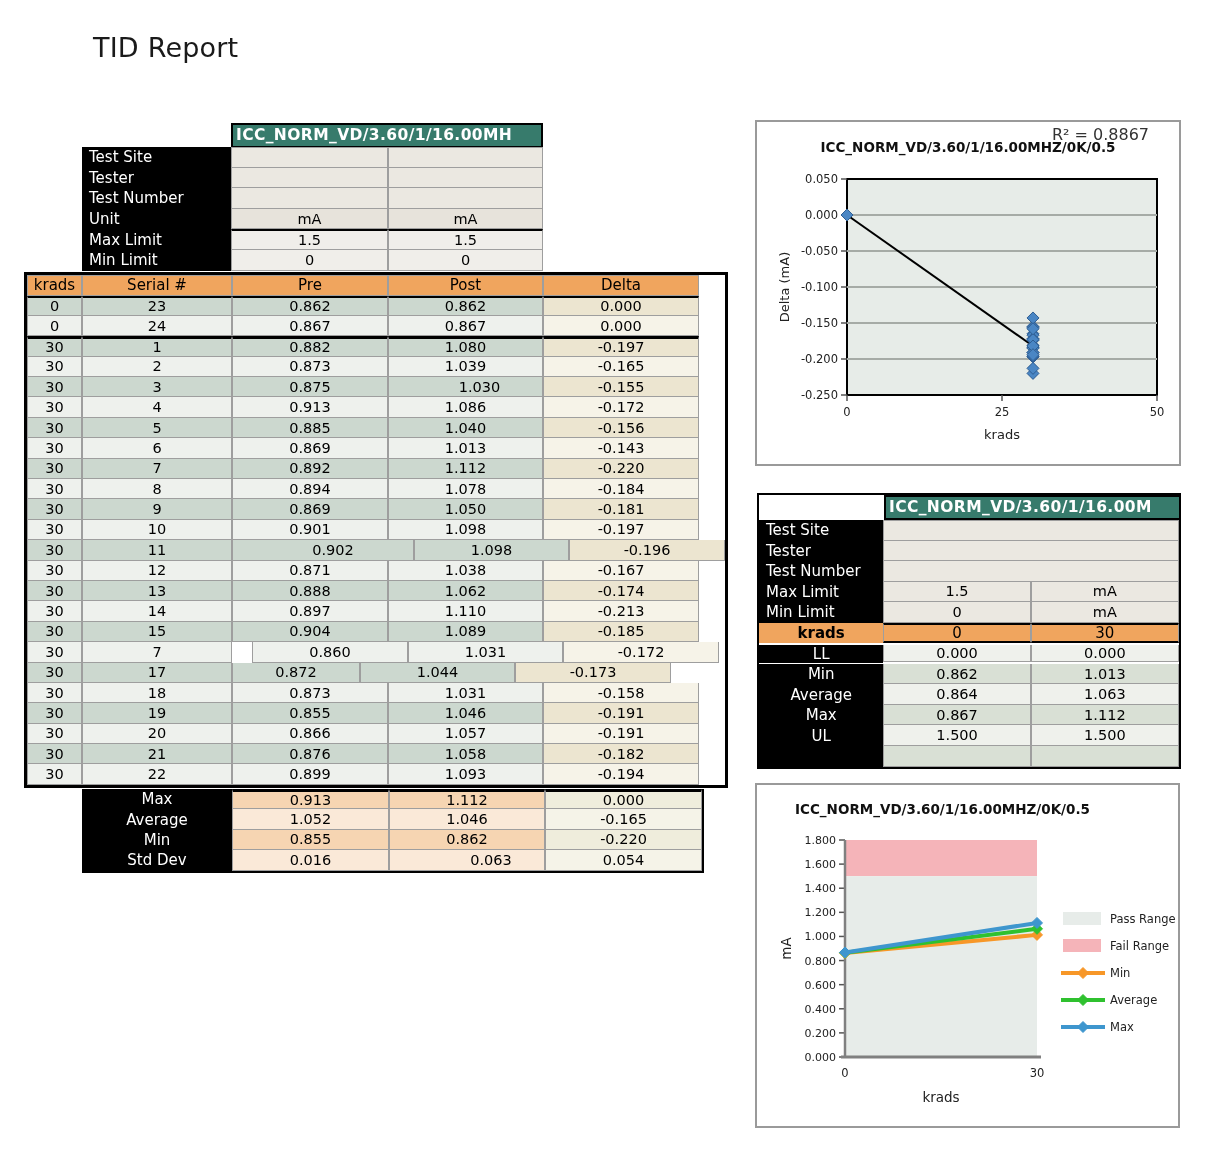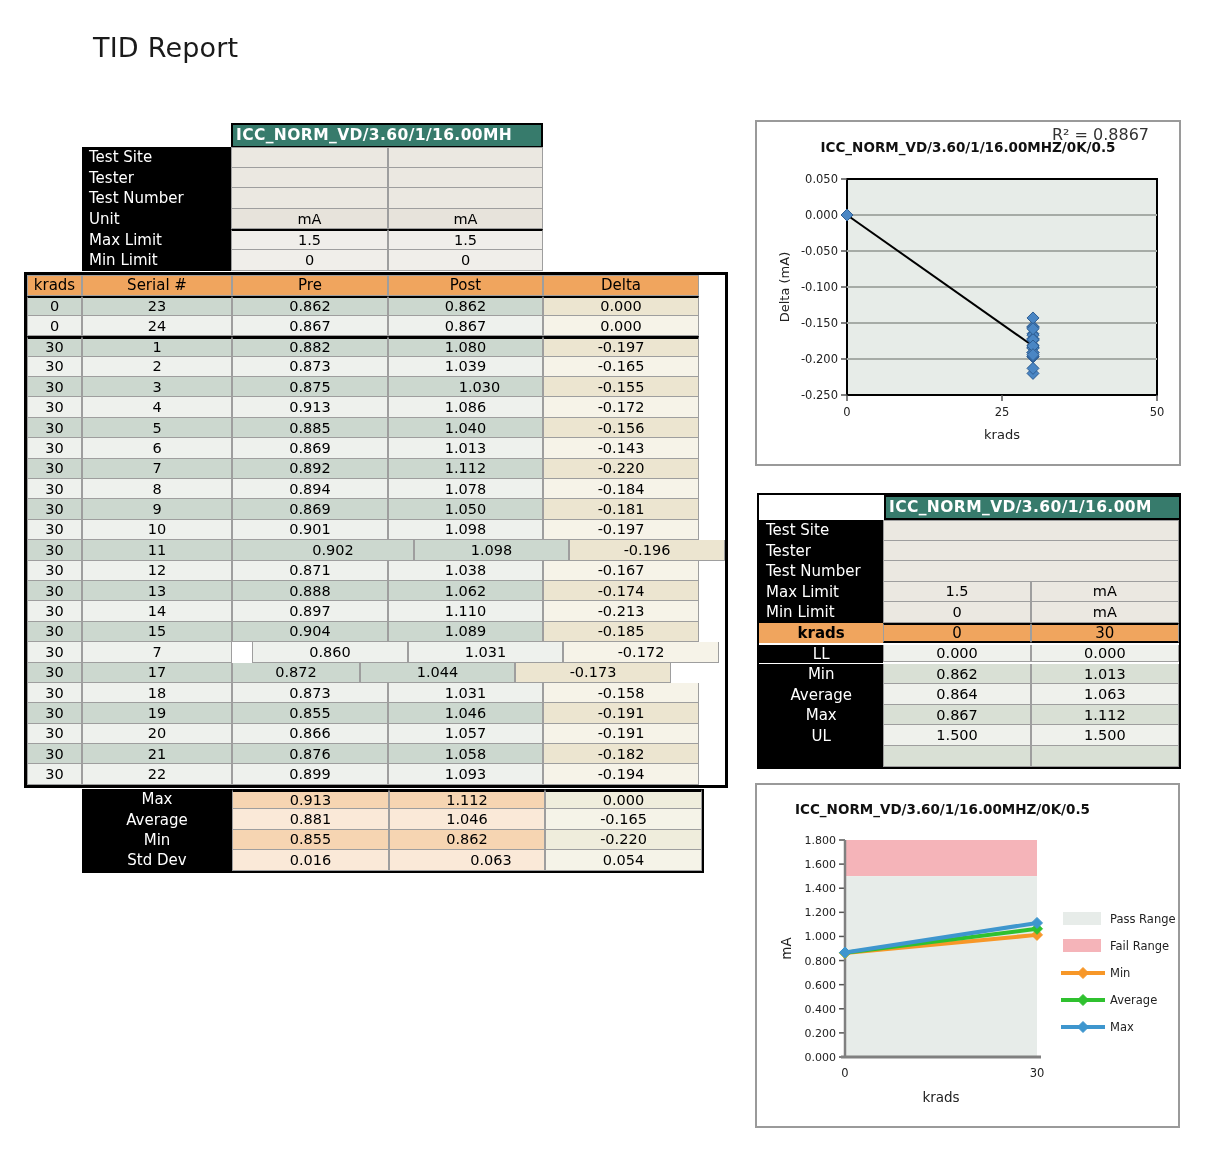--- a/index.html
+++ b/index.html
@@ -271,21 +271,21 @@
 
 <div class="abs" id="summary-table">
     <div class="row" style="height: 20.4px;">
       <div class="lbl ctr" style="width: 150px;">Max</div>
       <div class="cell peach-d" style="width: 157px; border-top: 3px solid rgb(0, 0, 0);">0.913</div>
       <div class="cell peach-d" style="width: 156px; border-top: 3px solid rgb(0, 0, 0);">1.112</div>
       <div class="cell sdelta-d" style="width: 157px; border-top: 3px solid rgb(0, 0, 0);">0.000</div>
     </div>
     <div class="row" style="height: 20.4px;">
       <div class="lbl ctr" style="width: 150px;">Average</div>
-      <div class="cell peach-l" style="width: 157px;">0.881</div>
+      <div class="cell peach-l" style="width: 157px;">1.052</div>
       <div class="cell peach-l" style="width: 156px;">1.046</div>
       <div class="cell sdelta-l" style="width: 157px;">-0.165</div>
     </div>
     <div class="row" style="height: 20.4px;">
       <div class="lbl ctr" style="width: 150px;">Min</div>
       <div class="cell peach-d" style="width: 157px;">0.855</div>
       <div class="cell peach-d" style="width: 156px;">0.862</div>
       <div class="cell sdelta-d" style="width: 157px;">-0.220</div>
     </div>
     <div class="row" style="height: 20.4px;">

